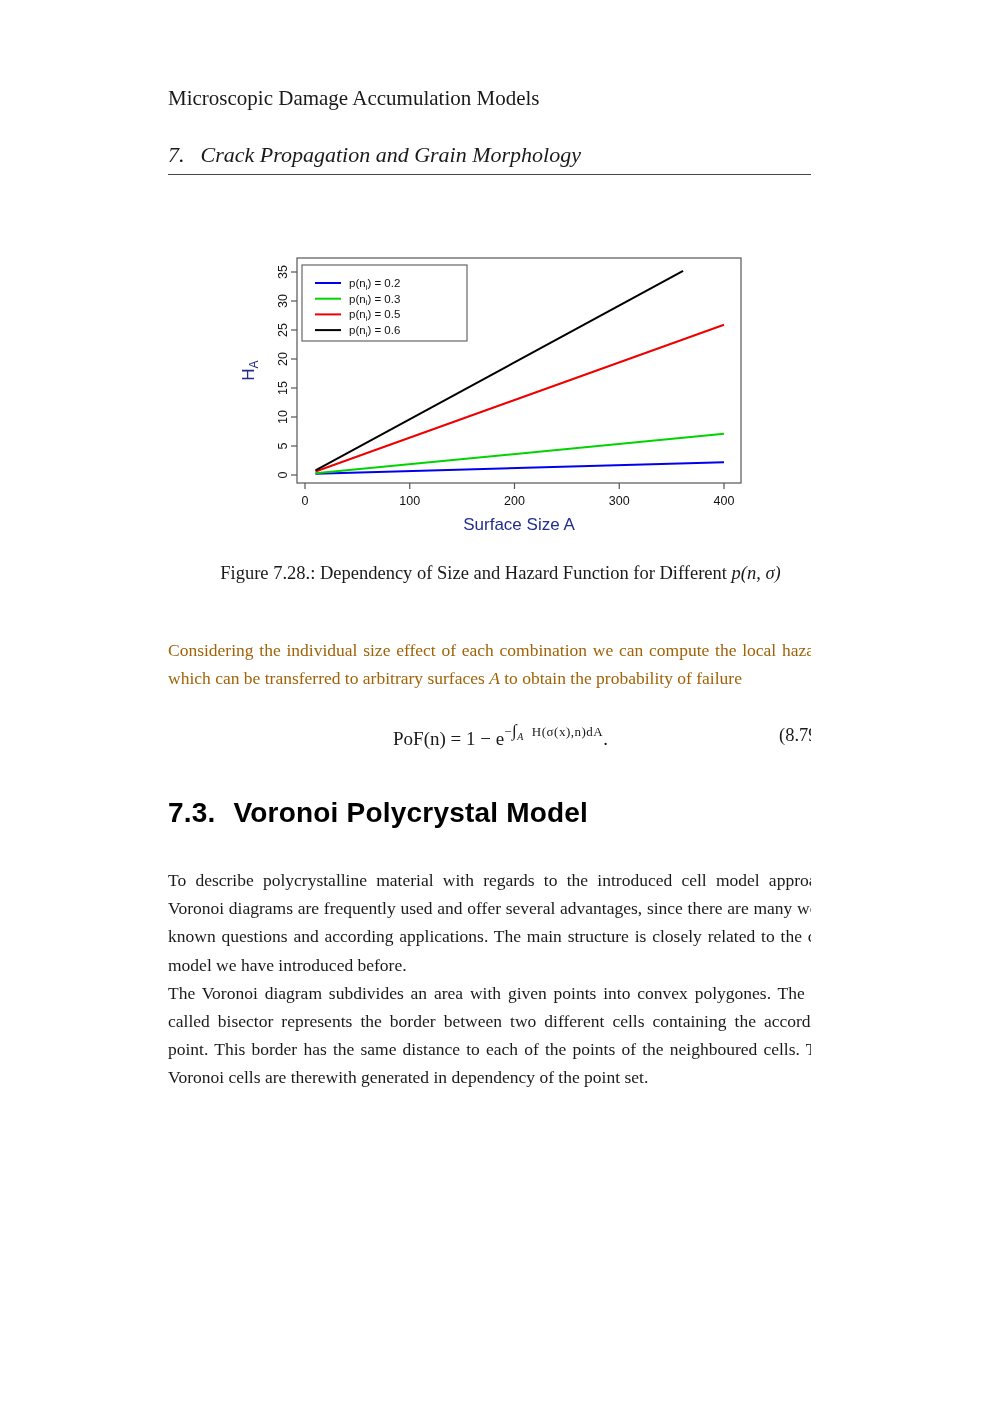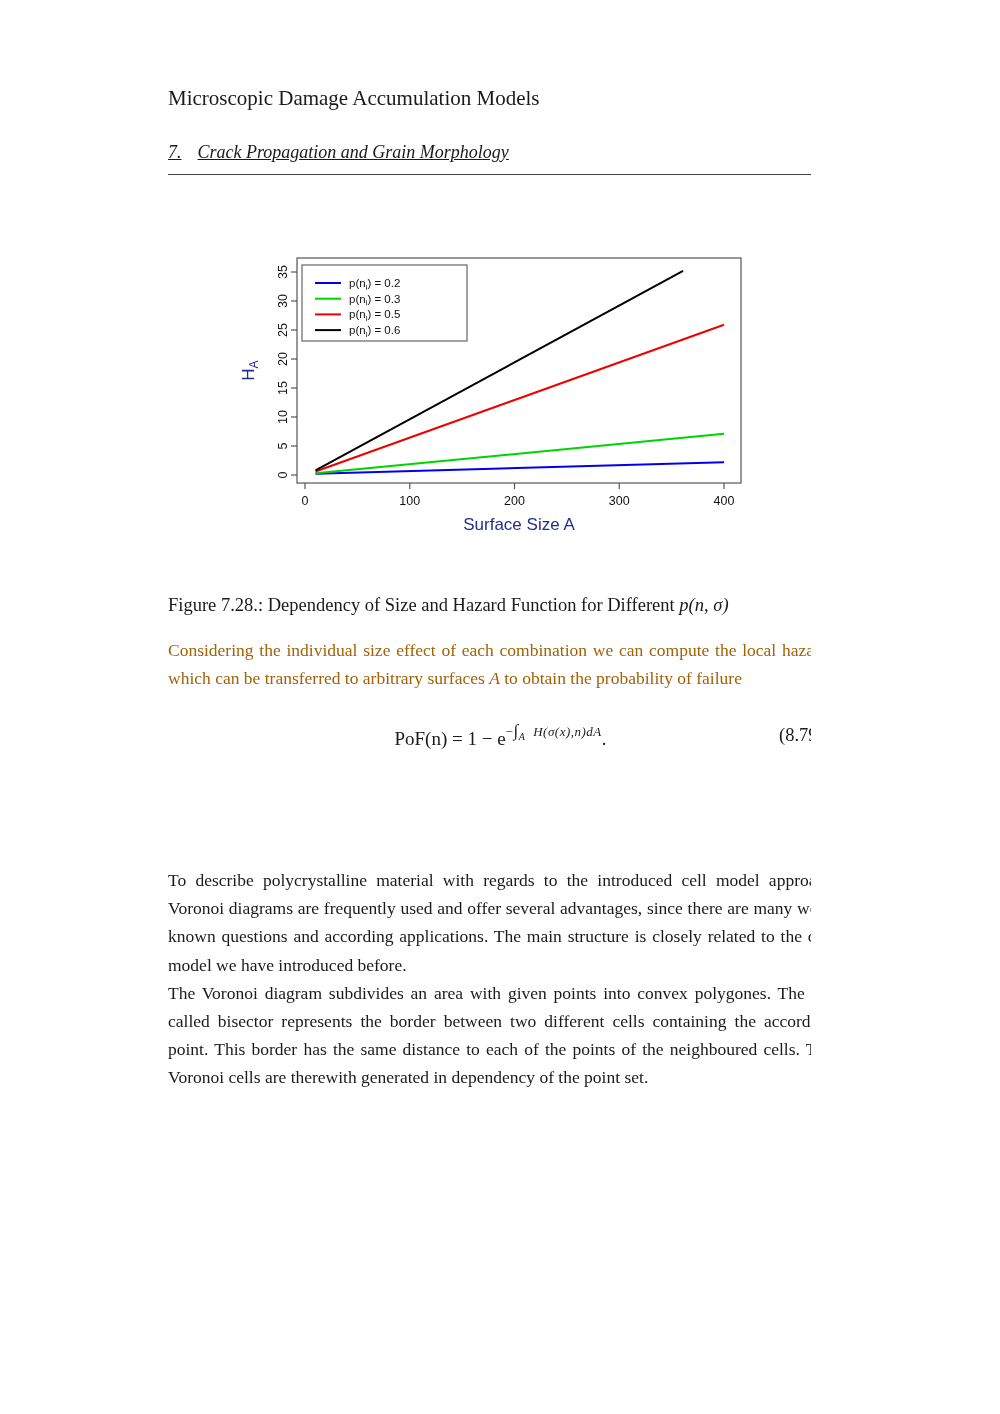--- a/index.html
+++ b/index.html
@@ -4,48 +4,48 @@
 <style>
   html,body{margin:0;padding:0;background:#ffffff;}
   .page{
     position:relative;width:811px;height:1414px;background:#ffffff;
     font-family:"Liberation Serif","DejaVu Serif",serif;color:#111;overflow:hidden;border-radius:25px;
   }
   .running-title{
     position:absolute;left:168px;top:86px;font-size:21px;color:#1a1a1a;
   }
   .chapter-line{
-    position:absolute;left:168px;top:142px;font-size:18px;font-style:italic;color:#1a1a1a;text-decoration:underline;
+    position:absolute;left:168px;top:142px;font-size:22px;font-style:italic;color:#1a1a1a;
   }
   .chapter-line .chapter-no{margin-right:16px;}
   .header-rule{
     position:absolute;left:168px;top:174px;width:665px;height:1px;background:#444;
   }
   .chart-wrap{position:absolute;left:230px;top:243px;width:545px;height:300px;}
   #chart-svg{width:545px;height:300px;display:block;}
   #chart-svg text{font-family:"Liberation Sans","DejaVu Sans",sans-serif;}
   .figure-caption{
-    position:absolute;left:168px;top:595px;width:665px;
+    position:absolute;left:168px;top:563px;width:665px;text-align:center;
     font-size:18.5px;color:#1a1a1a;
   }
   .caption-math{font-style:italic;}
   .para-intro{
     position:absolute;left:168px;top:636px;width:665px;
     font-size:17.5px;line-height:28px;text-align:justify;color:#a16207;
   }
   .math-var{font-style:italic;}
   .equation{
     position:absolute;left:168px;top:710px;width:665px;height:50px;
     display:flex;align-items:center;justify-content:center;font-size:19px;color:#1a1a1a;
   }
   .eq-italic{}
   .eq-sup{font-size:13px;vertical-align:9px;letter-spacing:0.5px;}
   .eq-int{font-size:17px;}
   .eq-int-sub{font-size:10px;font-style:italic;vertical-align:-4px;}
-  .eq-exp-rest{font-style:italic;margin-left:8px;}
+  .eq-exp-rest{margin-left:8px;}
   .eq-number{position:absolute;right:0;top:50%;transform:translateY(-50%);font-size:18.5px;}
   .section-heading{
     position:absolute;left:168px;top:797px;width:665px;
     font-family:"Liberation Sans","DejaVu Sans",sans-serif;font-weight:bold;
     font-size:28px;color:#000;letter-spacing:0.2px;
   }
   .section-heading .sec-no{margin-right:18px;}
   .body-text{
     position:absolute;left:168px;top:866px;width:665px;
     font-size:17.5px;line-height:28.2px;text-align:justify;color:#1a1a1a;
@@ -124,20 +124,23 @@
     <span>Considering the individual size effect of each combination we can compute the local hazard, which can be transferred to arbitrary surfaces </span><span class="math-var">A</span><span> to obtain the probability of failure</span>
   </div>
 
   <div class="equation">
     <span>
       <span class="eq-italic">PoF(n)</span><span> = 1 − </span><span class="eq-italic">e</span><span class="eq-sup"><span>−</span><span class="eq-int">∫</span><span class="eq-int-sub">A</span><span class="eq-exp-rest">H(σ(x),n)dA</span></span><span>.</span>
     </span>
     <span class="eq-number">(8.798)</span>
   </div>
 
+  <div class="section-heading">
+    <span class="sec-no">7.3.</span><span>Voronoi Polycrystal Model</span>
+  </div>
 
   <div class="body-text">
     <p>To describe polycrystalline material with regards to the introduced cell model approach Voronoi diagrams are frequently used and offer several advantages, since there are many well-known questions and according applications. The main structure is closely related to the cell model we have introduced before.</p>
     <p>The Voronoi diagram subdivides an area with given points into convex polygones. The so-called bisector represents the border between two different cells containing the according point. This border has the same distance to each of the points of the neighboured cells. The Voronoi cells are therewith generated in dependency of the point set.</p>
   </div>
 
 
 </div>
 
 </body></html>

